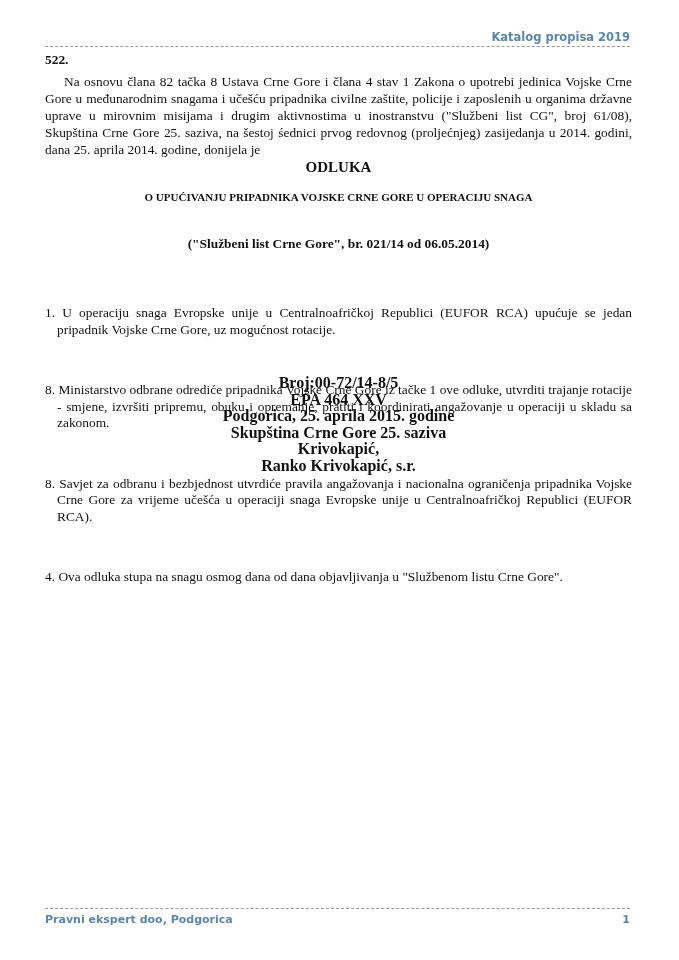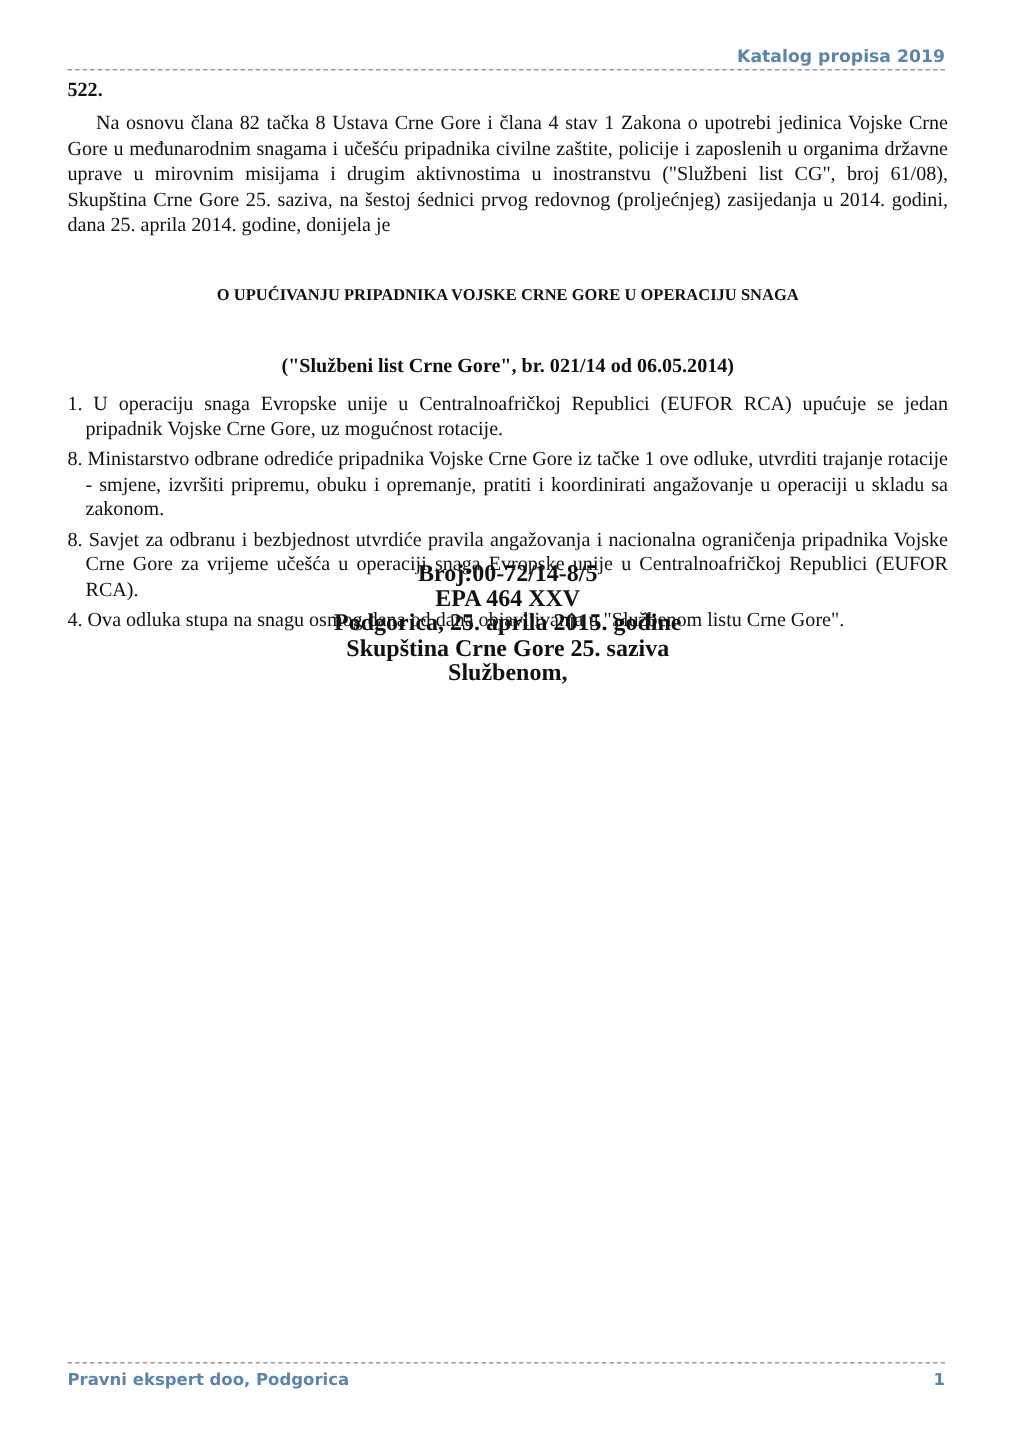--- a/index.html
+++ b/index.html
@@ -19,21 +19,21 @@
       font-family: "Liberation Serif", serif; font-size: 13.4px; color: #111; line-height: 17px;
     }
     .num { top: 51px; font-weight: bold; }
     .preamble { top: 73px; text-align: justify; text-indent: 19px; }
     .center { text-align: center; left: 45px; width: 587px; position: absolute; font-family: "Liberation Serif", serif; color: #111; font-weight: bold; }
     .odluka { top: 159px; font-size: 15px; }
     .subtitle { top: 187px; font-size: 11px; line-height: 20px; }
     .gazette { top: 236px; font-size: 13.4px; }
     .items { position: absolute; left: 45px; top: 261px; width: 587px; margin: 0; padding: 0; list-style: none;
       font-family: "Liberation Serif", serif; font-size: 13.4px; color: #111; line-height: 16.5px; }
-    .items li { padding-left: 12px; text-indent: -12px; text-align: justify; margin-bottom: 4px; }
+    .items li { padding-left: 12px; text-indent: -12px; text-align: justify; margin-bottom: 4px; margin-top: 44px; }
     .sig { position: absolute; left: 45px; top: 375px; width: 587px; text-align: center;
       font-family: "Liberation Serif", serif; font-weight: bold; font-size: 16px; color: #111; line-height: 16.5px; }
     .sig div { margin: 0; }
     .ftr {
       position: absolute; left: 45px; top: 908px; width: 585px;
       border-top: 1px dashed #9a9a9a; height: 20px;
     }
     .ftr-left, .ftr-right {
       position: absolute; top: 4px;
       font-family: "DejaVu Sans", sans-serif; font-weight: bold; font-size: 11px; color: #5a86ad;
@@ -47,40 +47,42 @@
 <div class="page">
 
   <div class="hdr">
     <span class="hdr-title">Katalog propisa 2019</span>
   </div>
 
   <div class="body-text num">522.</div>
 
   <div class="body-text preamble">Na osnovu člana 82 tačka 8 Ustava Crne Gore i člana 4 stav 1 Zakona o upotrebi jedinica Vojske Crne Gore u međunarodnim snagama i učešću pripadnika civilne zaštite, policije i zaposlenih u organima državne uprave u mirovnim misijama i drugim aktivnostima u inostranstvu ("Službeni list CG", broj 61/08), Skupština Crne Gore 25. saziva, na šestoj śednici prvog redovnog (proljećnjeg) zasijedanja u 2014. godini, dana 25. aprila 2014. godine, donijela je</div>
 
+  <div class="center odluka">ODLUKA</div>
 
   <div class="center subtitle">
     <div>O UPUĆIVANJU PRIPADNIKA VOJSKE CRNE GORE U OPERACIJU SNAGA</div>
   </div>
 
   <div class="center gazette">("Službeni list Crne Gore", br. 021/14 od 06.05.2014)</div>
 
   <ol class="items">
     <li>1. U operaciju snaga Evropske unije u Centralnoafričkoj Republici (EUFOR RCA) upućuje se jedan pripadnik Vojske Crne Gore, uz mogućnost rotacije.</li>
     <li>8. Ministarstvo odbrane odrediće pripadnika Vojske Crne Gore iz tačke 1 ove odluke, utvrditi trajanje rotacije - smjene, izvršiti pripremu, obuku i opremanje, pratiti i koordinirati angažovanje u operaciji u skladu sa zakonom.</li>
     <li>8. Savjet za odbranu i bezbjednost utvrdiće pravila angažovanja i nacionalna ograničenja pripadnika Vojske Crne Gore za vrijeme učešća u operaciji snaga Evropske unije u Centralnoafričkoj Republici (EUFOR RCA).</li>
     <li>4. Ova odluka stupa na snagu osmog dana od dana objavljivanja u "Službenom listu Crne Gore".</li>
   </ol>
 
   <div class="sig">
     <div>Broj:00-72/14-8/5</div>
     <div>EPA 464 XXV</div>
     <div>Podgorica, 25. aprila 2015. godine</div>
     <div>Skupština Crne Gore 25. saziva</div>
-    <div>Službenom,</div>
+    <div>Krivokapić,</div>
+    <div>Ranko Krivokapić, s.r.</div>
   </div>
 
   <div class="ftr">
     <span class="ftr-left">Pravni ekspert doo, Podgorica</span>
     <span class="ftr-right">1</span>
   </div>
 
 </div>
 
 </body></html>

